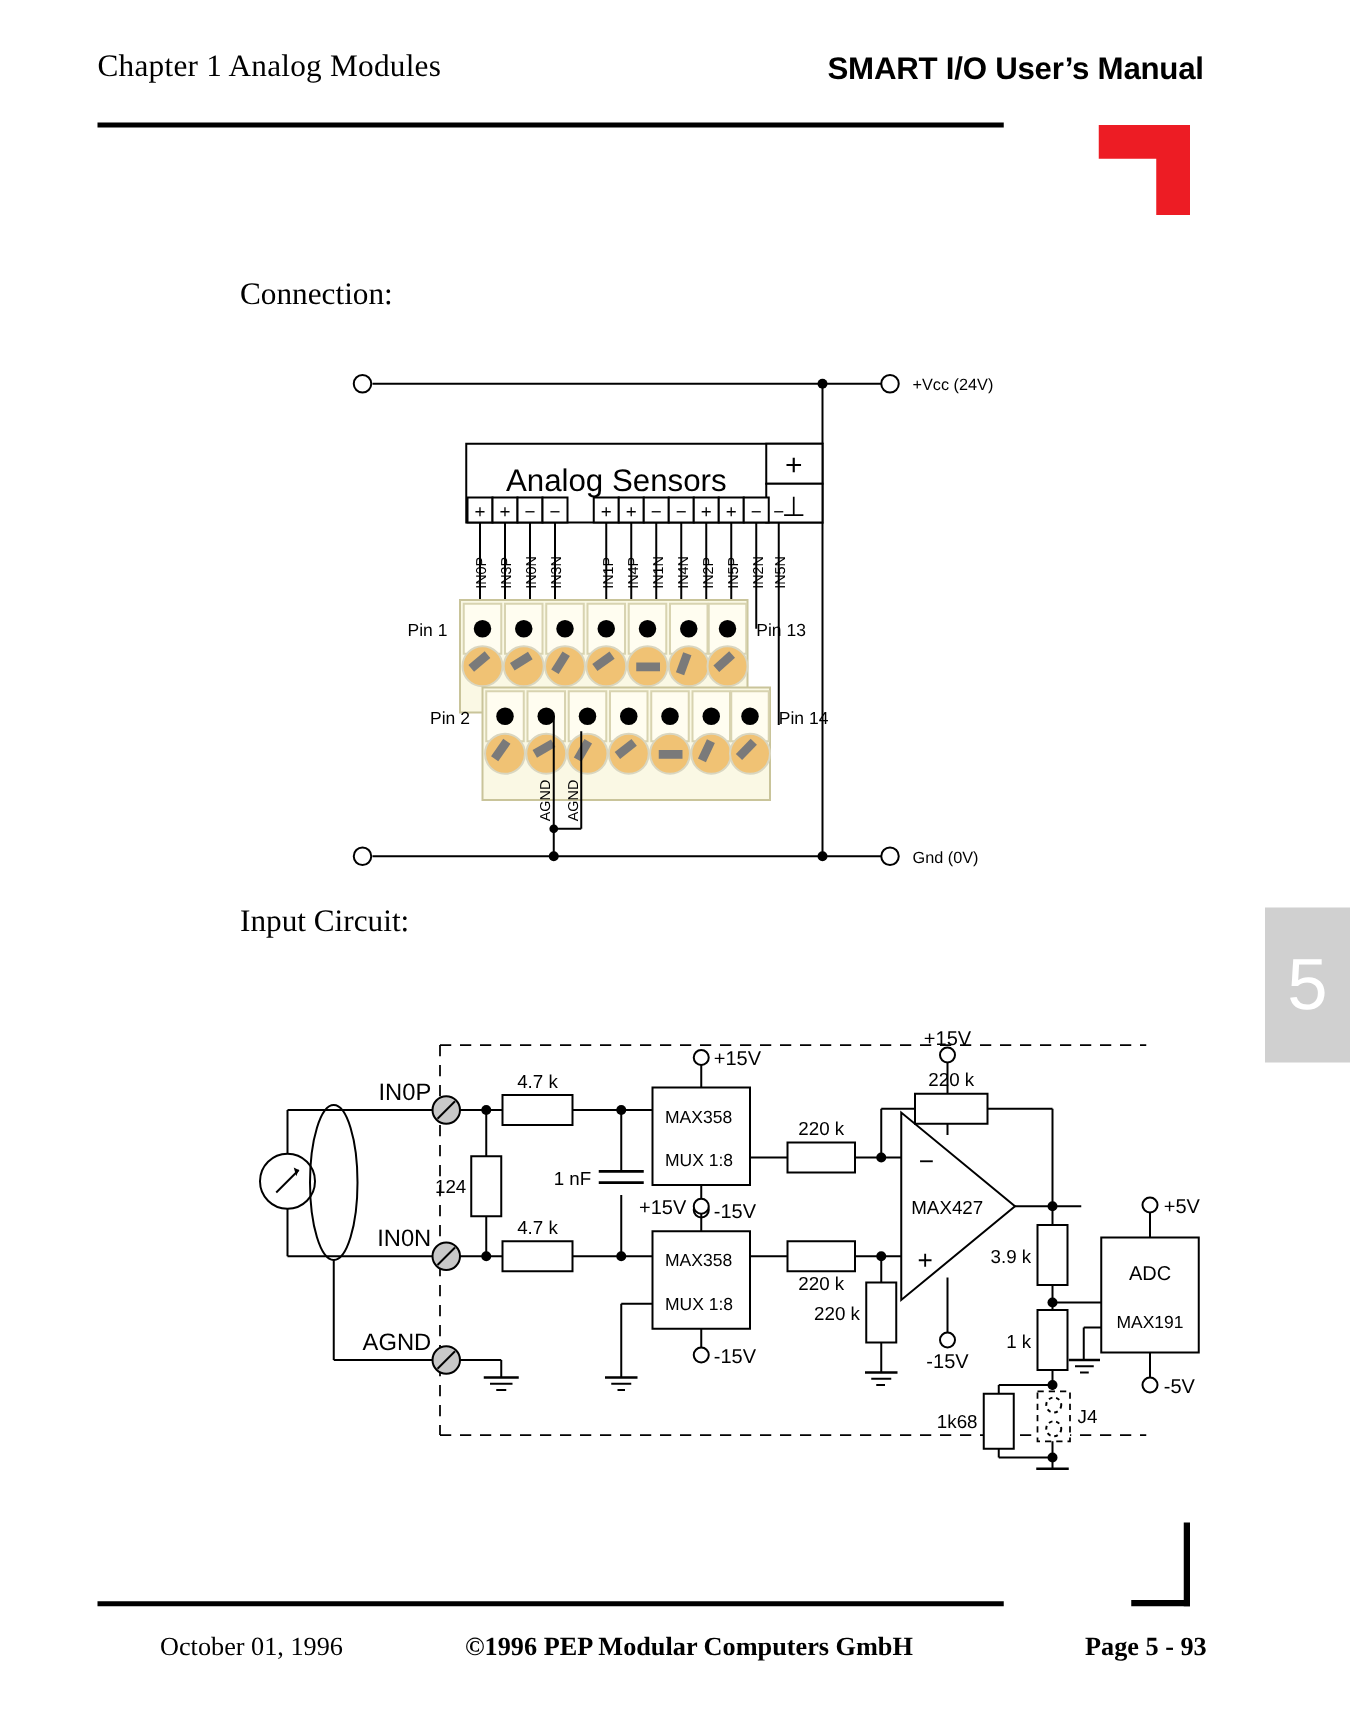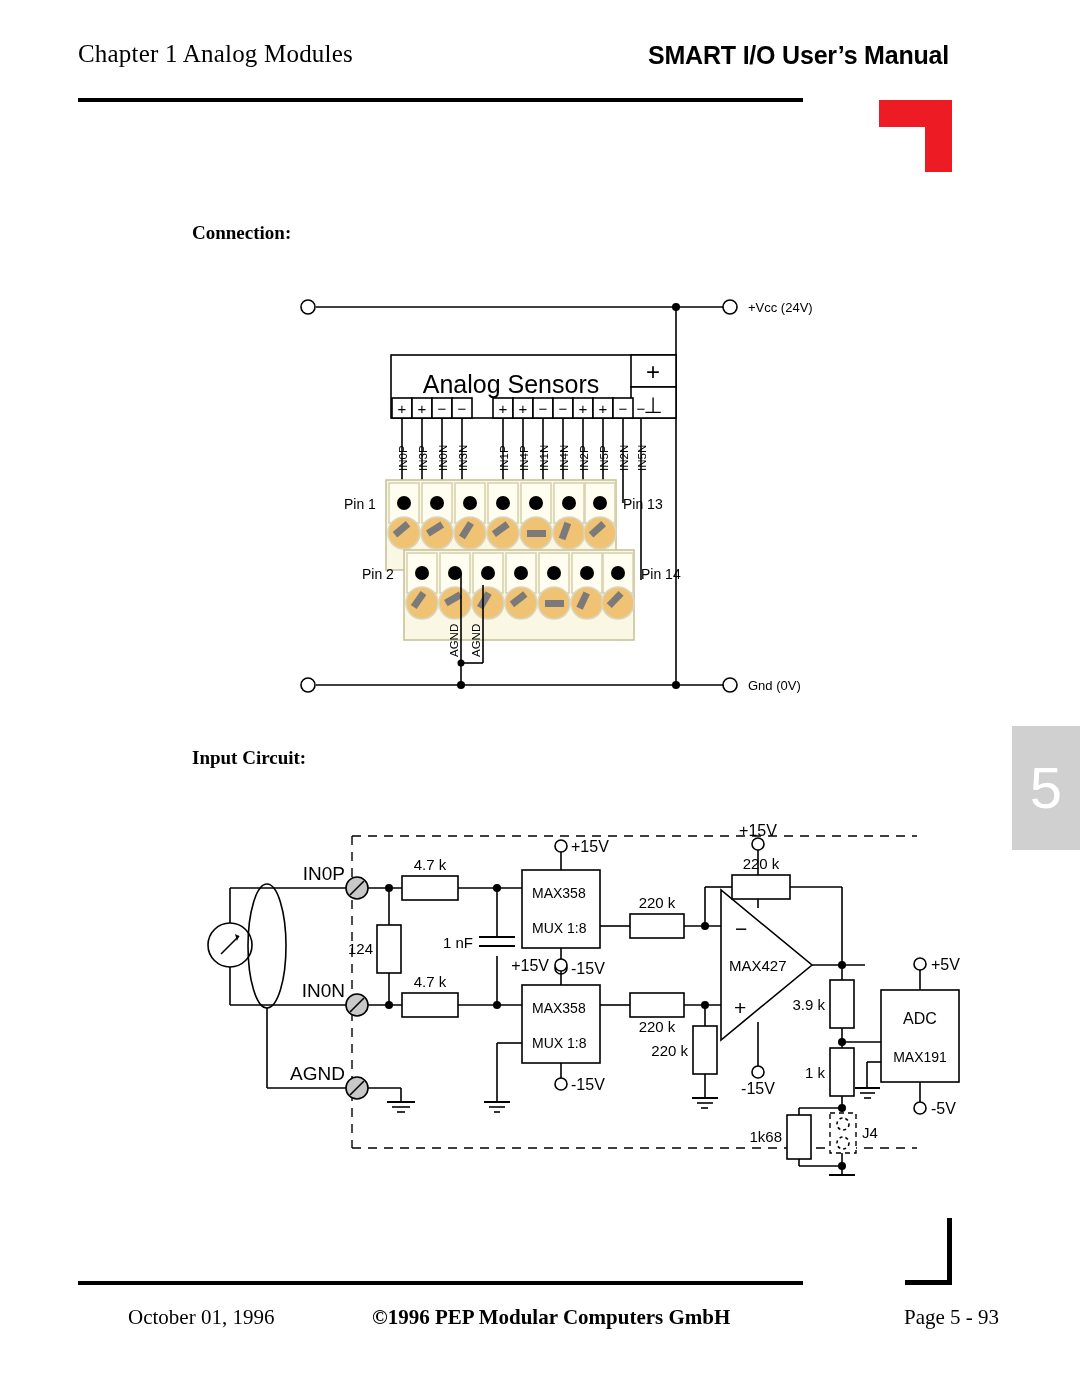--- a/index.html
+++ b/index.html
@@ -23,21 +23,21 @@
     left: 78px;
     top: 40px;
     font-family: "Liberation Serif", serif;
     font-size: 25px;
     font-weight: normal;
     letter-spacing: 0.2px;
     white-space: nowrap;
   }
   #header-manual-title {
     position: absolute;
-    left: 648px;
+    left: 662px;
     top: 41px;
     font-family: "Liberation Sans", sans-serif;
     font-size: 25px;
     font-weight: bold;
     letter-spacing: -0.2px;
     white-space: nowrap;
   }
   #header-rule {
     position: absolute;
     left: 78px;
@@ -97,21 +97,21 @@
   }
   .footer-text {
     position: absolute;
     top: 1305px;
     font-family: "Liberation Serif", serif;
     font-size: 21px;
     white-space: nowrap;
   }
   #footer-date   { left: 80px; margin-left: 48px; }
   #footer-copy   { left: 372px; font-weight: bold; }
-  #footer-page   { left: 904px; }
+  #footer-page   { left: 868px; font-weight: bold; }
 
   
   #chapter-thumb-tab {
     position: absolute;
     left: 1012px;
     top: 726px;
     width: 68px;
     height: 124px;
     background: #D0D0D0;
   }
@@ -123,31 +123,31 @@
     line-height: 124px;
     font-family: "Liberation Sans", sans-serif;
     font-size: 58px;
     color: #FFFFFF;
   }
 
   
   .section-heading {
     position: absolute;
     font-family: "Liberation Serif", serif;
-    font-size: 19px;
-    font-weight: bold;
+    font-size: 25px;
+    font-weight: normal;
     white-space: nowrap;
   }
   #heading-connection   { left: 192px; top: 222px; }
-  #heading-input-circuit{ left: 192px; top: 747px; }
+  #heading-input-circuit{ left: 192px; top: 724px; }
 
   
   #figure-connection {
     position: absolute;
-    left: 286px;
+    left: 268px;
     top: 285px;
     width: 560px;
     height: 420px;
   }
   #figure-input-circuit {
     position: absolute;
     left: 205px;
     top: 830px;
     width: 720px;
     height: 330px;

